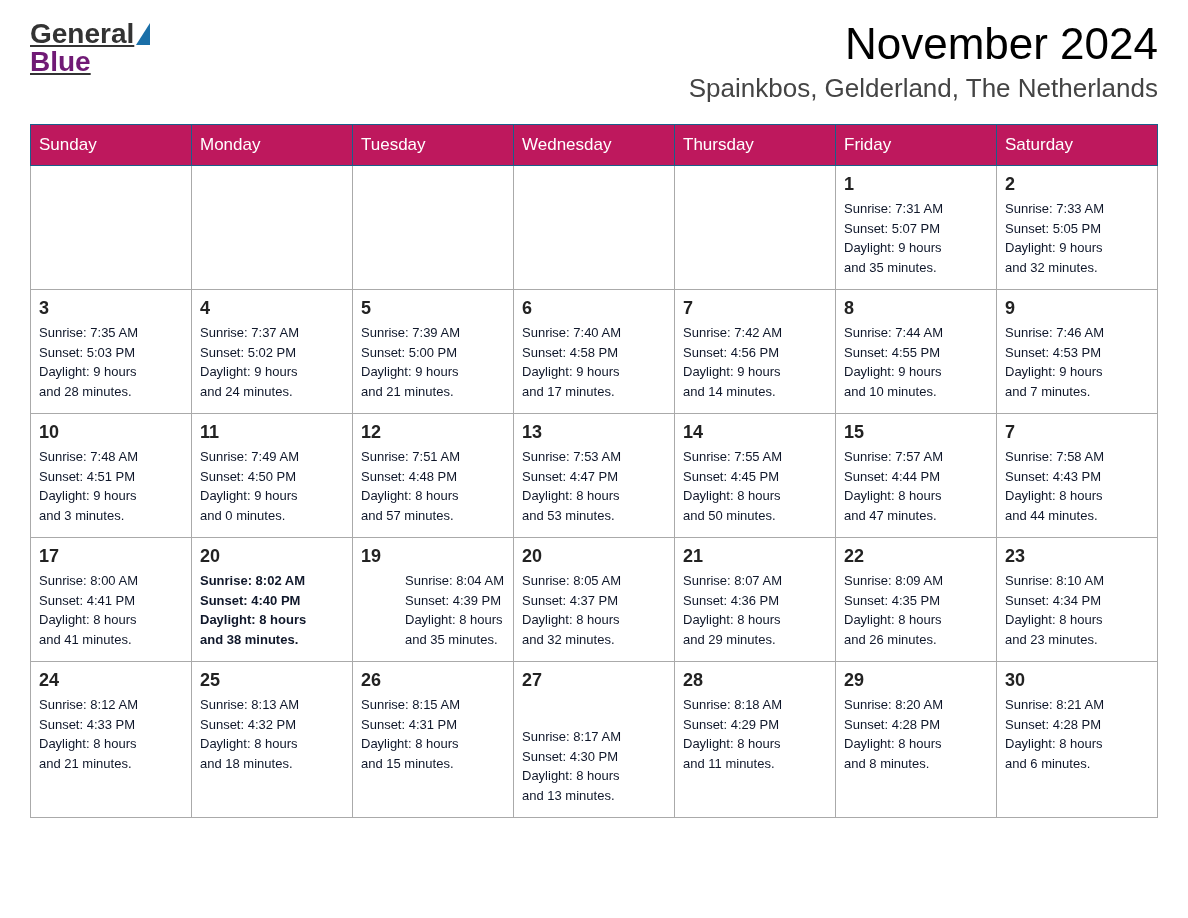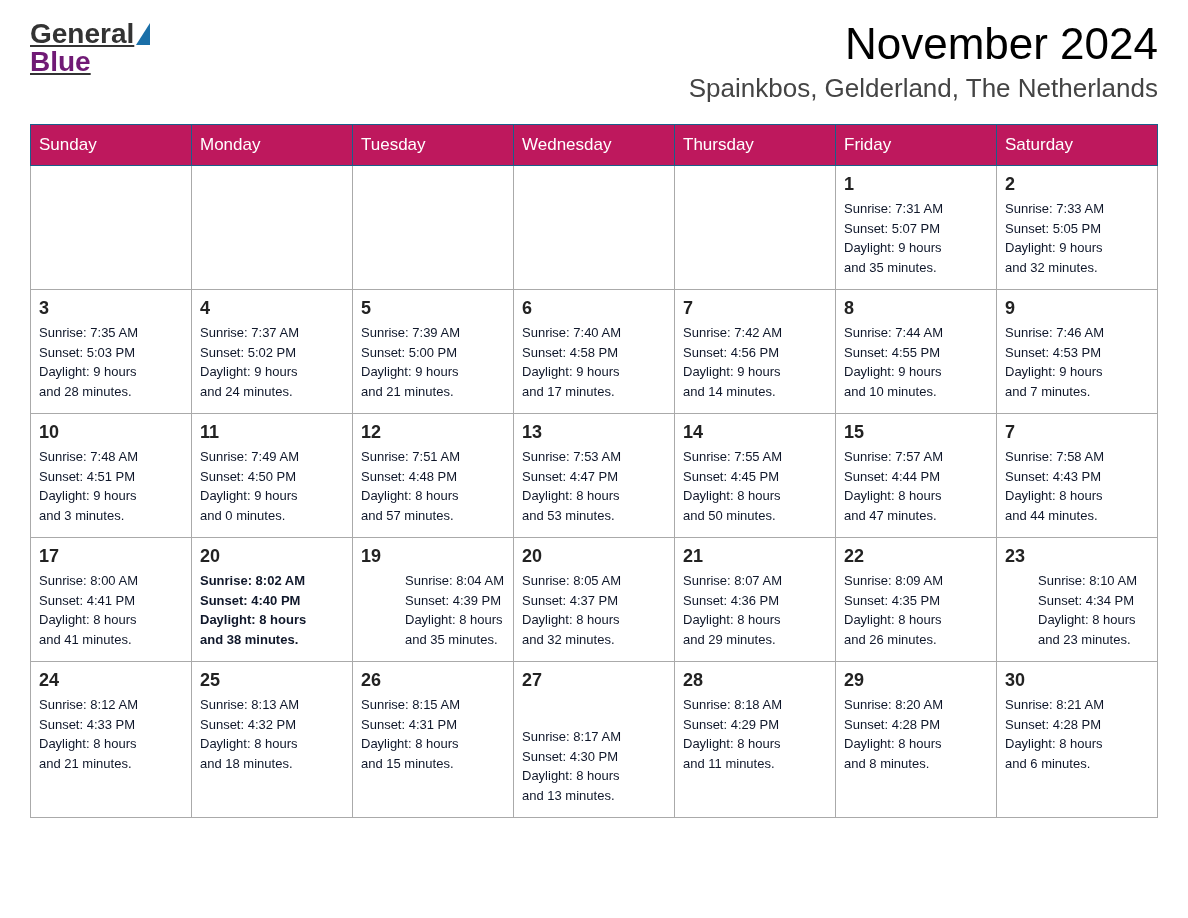--- a/index.html
+++ b/index.html
@@ -289,21 +289,21 @@
         </td>
         <td>
           <div class="day-number">22</div>
           <div class="day-info" style="white-space: pre-line;">Sunrise: 8:09 AM
 Sunset: 4:35 PM
 Daylight: 8 hours
 and 26 minutes.</div>
         </td>
         <td>
           <div class="day-number">23</div>
-          <div class="day-info" style="white-space: pre-line; margin-left: 33px;">Sunrise: 8:10 AM
+          <div class="day-info" style="white-space: pre-line;">Sunrise: 8:10 AM
 Sunset: 4:34 PM
 Daylight: 8 hours
 and 23 minutes.</div>
         </td>
       </tr>
       <tr class="week-row">
         <td>
           <div class="day-number">24</div>
           <div class="day-info" style="white-space: pre-line;">Sunrise: 8:12 AM
 Sunset: 4:33 PM

